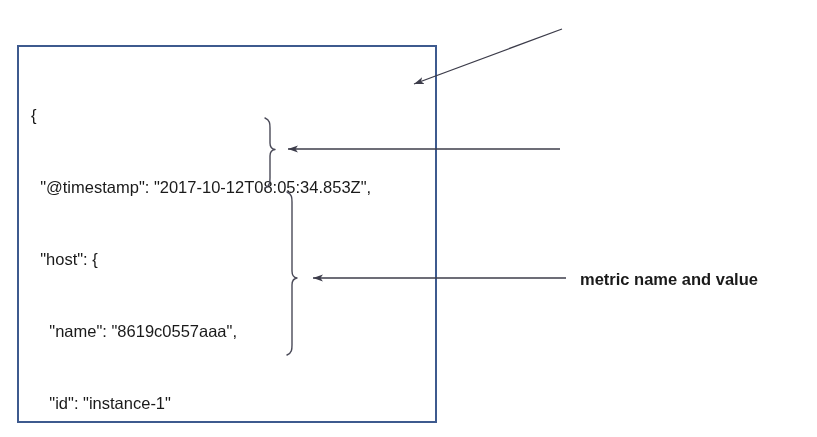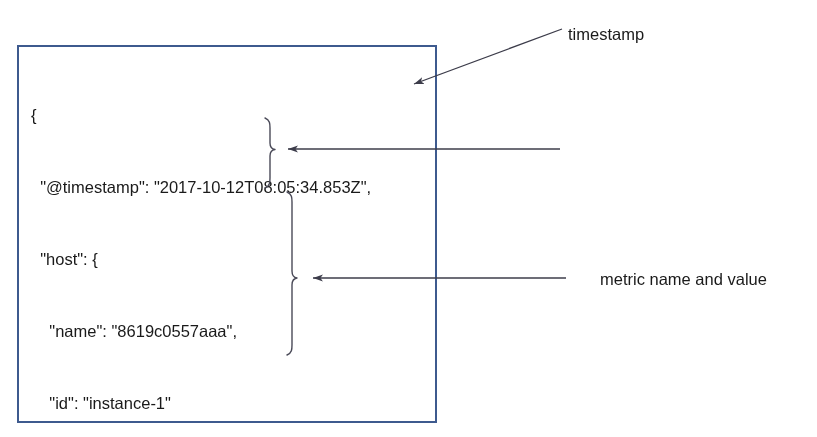--- a/index.html
+++ b/index.html
@@ -57,21 +57,21 @@
   .anno-label {
     position: absolute;
     font-family: "Liberation Sans", sans-serif;
     font-size: 16.5px;
     line-height: 20px;
     color: #1a1a1a;
     white-space: nowrap;
   }
   #label-timestamp { left: 568px; top: 24px; }
   #label-dimensions { left: 568px; top: 140px; }
-  #label-metric { left: 600px; top: 269px; }
+  #label-metric { left: 580px; top: 269px; font-weight: bold; }
 
   
   #overlay {
     position: absolute;
     left: 0;
     top: 0;
     width: 817px;
     height: 437px;
     pointer-events: none;
   }
@@ -135,18 +135,17 @@
                C 293.5,278.5 292,281 292,285
                L 292,345
                C 292,349 292,353 287,355"></path>
     </g>
 
     <g>
       <line x1="566" y1="278" x2="313" y2="278" stroke="#3c3c4a" stroke-width="1.3" marker-end="url(#arrowhead)"></line>
     </g>
   </svg>
 
-  <div class="anno-label" id="label-timestamp">timestamp</div>
 
 
   <div class="anno-label" id="label-metric">metric name and value</div>
 
 </div>
 
 </body></html>

